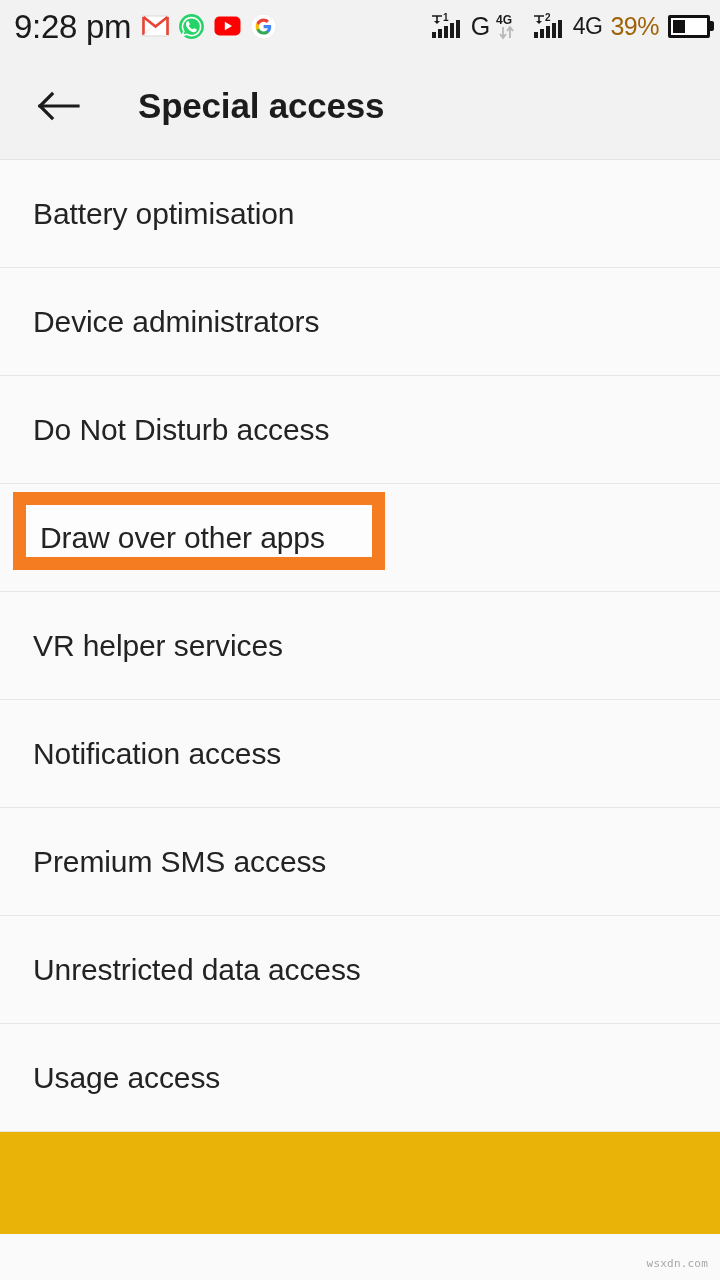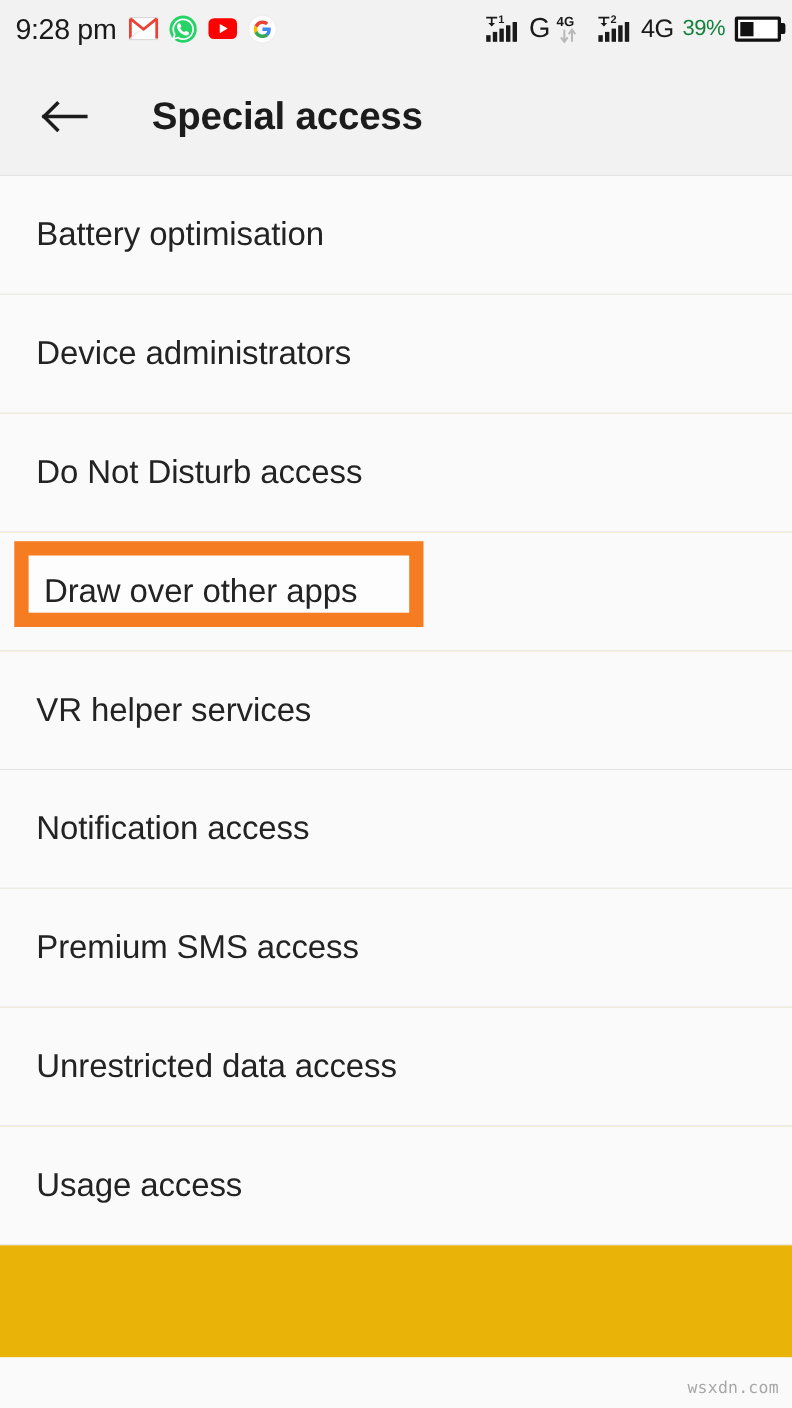--- a/index.html
+++ b/index.html
@@ -37,21 +37,21 @@
     position: relative;
   }
 
   .status-left {
     display: flex;
     align-items: center;
     gap: 9px;
   }
 
   .clock {
-    font-size: 26px;
+    font-size: 33px;
     letter-spacing: -0.3px;
     color: #1a1a1a;
     font-weight: 400;
     line-height: 1;
     padding-right: 2px;
   }
 
   .appicon {
     width: 27px;
     height: 27px;
@@ -79,22 +79,22 @@
 
   .net-label {
     font-size: 25px;
     color: #1a1a1a;
     line-height: 1;
     letter-spacing: -0.5px;
   }
   .net-label.small { font-size: 23px; }
 
   .battery-pct {
-    font-size: 20px;
-    color: #15803d;
+    font-size: 25px;
+    color: #a16207;
     line-height: 1;
     letter-spacing: -0.5px;
     margin-left: 3px;
   }
 
   .battery {
     position: relative;
     width: 42px;
     height: 23px;
     border: 3px solid #111;
@@ -209,21 +209,21 @@
     height: 46px;
     background: #fafafa;
     position: relative;
   }
 
   .watermark {
     position: absolute;
     right: 12px;
     bottom: 10px;
     font-family: "DejaVu Sans Mono", monospace;
-    font-size: 15px;
+    font-size: 11px;
     color: #a8a8a8;
     letter-spacing: 0.2px;
   }
 </style>
 </head>
 <body>
 
 <div class="phone">
 
   <div class="status-bar">

